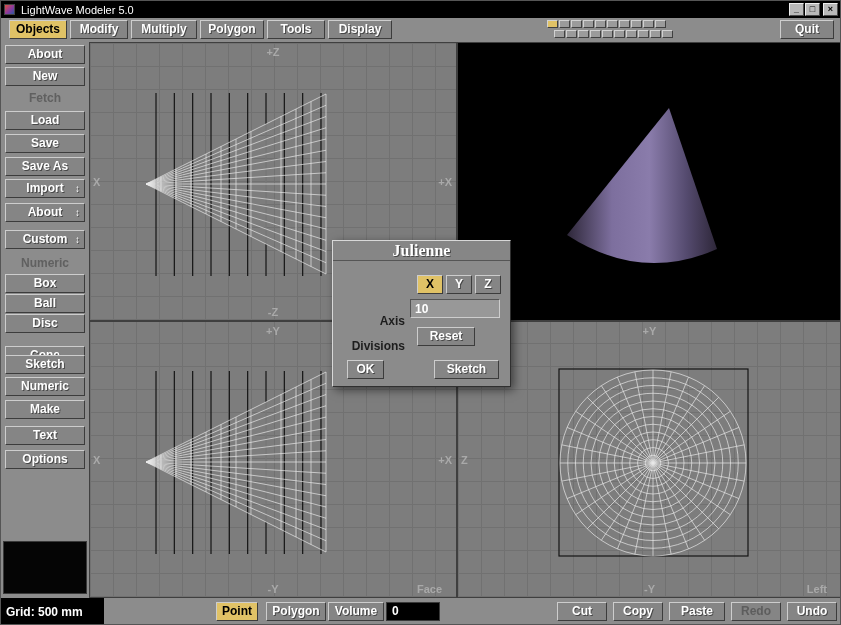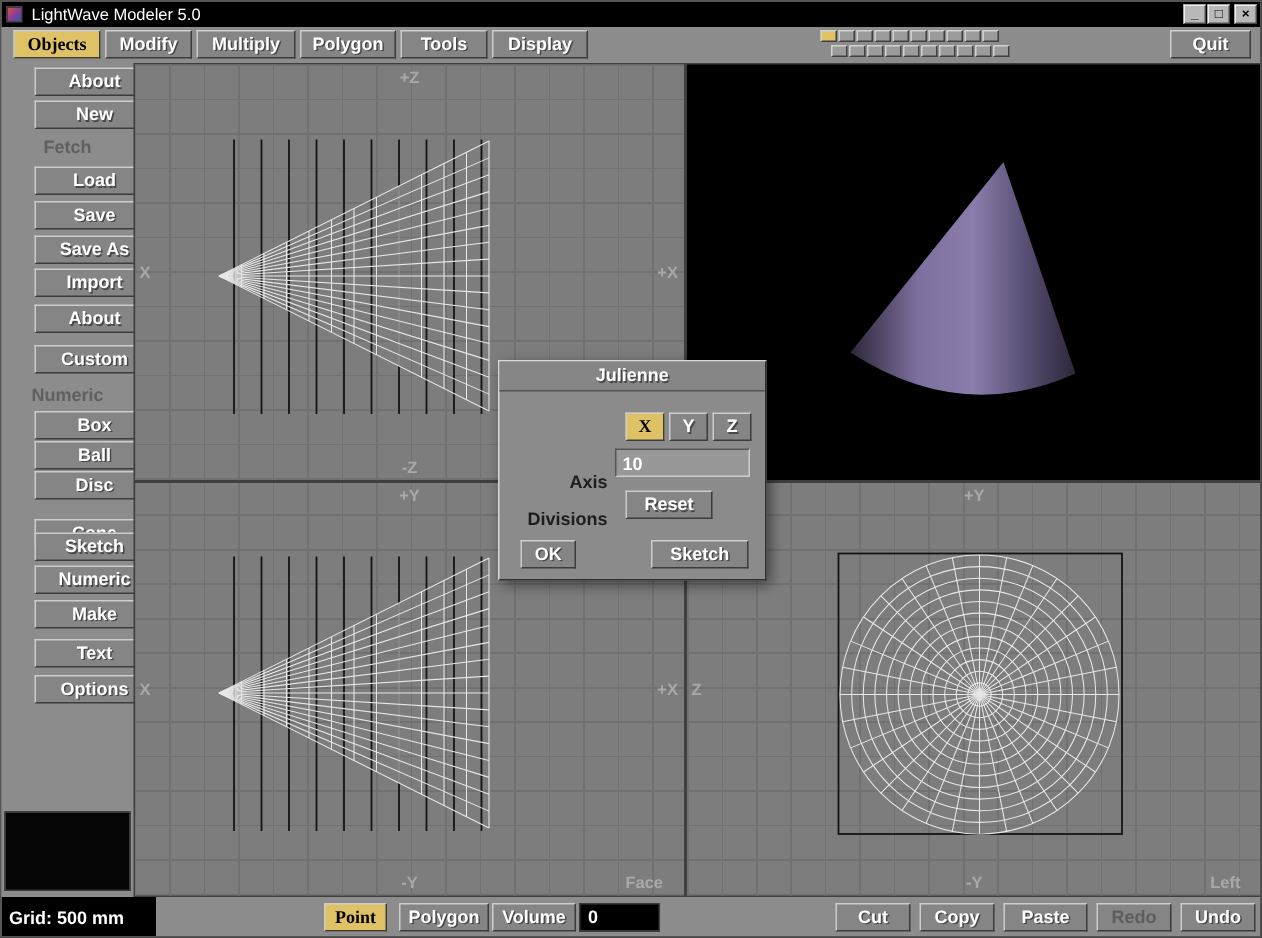--- a/index.html
+++ b/index.html
@@ -10,35 +10,35 @@
   
   .titlebar{position:absolute;left:0;top:0;width:100%;height:17px;background:#000;display:flex;align-items:center;}
   .title-icon{width:11px;height:11px;margin:0 6px 0 3px;background:linear-gradient(135deg,#e0523c 0%,#8a3aa0 55%,#2c5aa0 100%);border:1px solid #444;}
   .title-text{color:#fff;font-size:11px;}
   .winbtns{position:absolute;right:2px;top:2px;display:flex;}
   .winbtn{width:15px;height:13px;background:#b9b9b9;border:1px solid;border-color:#eee #4a4a4a #4a4a4a #eee;color:#000;font-size:9px;line-height:11px;text-align:center;margin-left:1px;font-weight:bold;}
   .winbtn.close{margin-left:3px;}
 
   
   .btn{position:absolute;height:19px;background:#858585;border:1px solid;border-color:#cdcdcd #3c3c3c #3c3c3c #cdcdcd;color:#fff;font-size:12px;font-weight:bold;text-align:center;line-height:16px;text-shadow:1px 1px 0 #474747;cursor:default;}
-  .btn.yellow{background:#e0c266;color:#000;text-shadow:none;font-family:Liberation Serif, serif;}
+  .btn.yellow{background:#e0c266;color:#000;text-shadow:none;}
   .btn.disabled{color:#5d5d5d;text-shadow:none;}
 
   
   .menubar{position:absolute;left:0;top:17px;width:100%;height:24px;background:#8c8c8c;}
   .menubar .btn{top:2px;}
   .preset-rows{position:absolute;left:546px;top:2px;}
   .preset-row{display:flex;height:9px;margin-bottom:1px;}
   .preset-row.shift{padding-left:7px;}
   .preset{width:11px;height:8px;margin-right:1px;background:#9b9b9b;border:1px solid;border-color:#d2d2d2 #404040 #404040 #d2d2d2;}
   .preset.yellow{background:#e0c266;}
 
   
   .sidebar{position:absolute;left:0;top:41px;width:88px;height:556px;background:#8c8c8c;}
-  .sidebar .btn{left:4px;width:80px;margin-left:18px;}
+  .sidebar .btn{left:4px;width:80px;}
   .side-label{position:absolute;left:4px;width:80px;height:17px;color:#606060;font-size:12px;font-weight:bold;text-align:center;line-height:17px;}
   .arrow-glyph{position:absolute;right:4px;top:1px;font-size:10px;line-height:15px;color:#fff;}
   .sidebar-black{position:absolute;left:2px;top:499px;width:84px;height:53px;background:#050505;border:1px solid #3a3a3a;}
 
   
   .viewports{position:absolute;left:88px;top:41px;width:753px;height:556px;background:#3f3f3f;}
   .viewport{position:absolute;overflow:hidden;}
   .grid-bg{background-color:#7d7d7d;background-image:
     repeating-linear-gradient(0deg,#717171 0 1px,transparent 1px 23px),
     repeating-linear-gradient(90deg,#717171 0 1px,transparent 1px 23px);}
@@ -49,21 +49,21 @@
   .vp-svg{position:absolute;left:0;top:0;pointer-events:none;}
   .vlabel{position:absolute;color:#a9a9a9;font-size:11px;font-weight:bold;}
   .vl-top{top:3px;left:0;right:0;text-align:center;}
   .vl-bottom{bottom:2px;left:0;right:0;text-align:center;}
   .vl-left{left:3px;top:50%;transform:translateY(-50%);}
   .vl-right{right:4px;top:50%;transform:translateY(-50%);}
   .vl-name{bottom:2px;right:14px;}
 
   
   .dialog{position:absolute;left:331px;top:239px;width:179px;height:147px;background:#8b8b8b;border:1px solid;border-color:#d8d8d8 #303030 #303030 #d8d8d8;box-shadow:3px 3px 9px rgba(0,0,0,.5);z-index:10;}
-  .dialog-title{height:20px;border-bottom:1px solid #555;color:#fff;font-size:12px;font-weight:bold;text-align:center;line-height:19px;text-shadow:1px 1px 0 #474747;background:#868686;}
+  .dialog-title{height:20px;border-bottom:1px solid #555;color:#fff;font-size:16px;font-weight:bold;text-align:center;line-height:19px;text-shadow:1px 1px 0 #474747;background:#868686;font-family:Liberation Serif, serif;}
   .dlg-label{position:absolute;left:0;width:72px;color:#1d1d1d;font-size:12px;font-weight:bold;text-align:right;margin-top:37px;}
   .dialog .btn.axis{width:26px;}
   .dlg-input{position:absolute;left:77px;top:58px;width:90px;height:19px;background:#989898;border:1px solid;border-color:#545454 #cdcdcd #cdcdcd #545454;color:#fff;font-size:12px;font-weight:bold;font-family:"Liberation Sans",sans-serif;padding-left:4px;outline:none;}
 
   
   .statusbar{position:absolute;left:0;top:597px;width:100%;height:28px;background:#8c8c8c;padding-left:36px;}
   .statusbar .btn{top:4px;}
   .grid-display{position:absolute;left:0;top:0;width:103px;height:28px;background:#000;color:#fff;font-size:12px;font-weight:bold;line-height:28px;padding-left:5px;}
   .count-field{position:absolute;left:385px;top:4px;width:54px;height:19px;background:#000;border:1px solid #3a3a3a;color:#fff;font-size:12px;font-weight:bold;line-height:17px;padding-left:5px;}
 </style>

